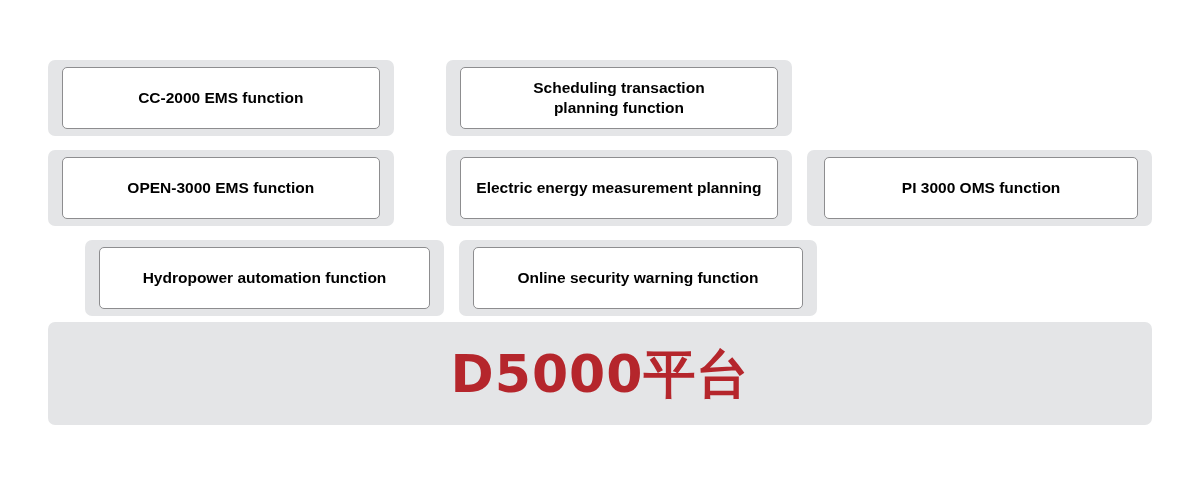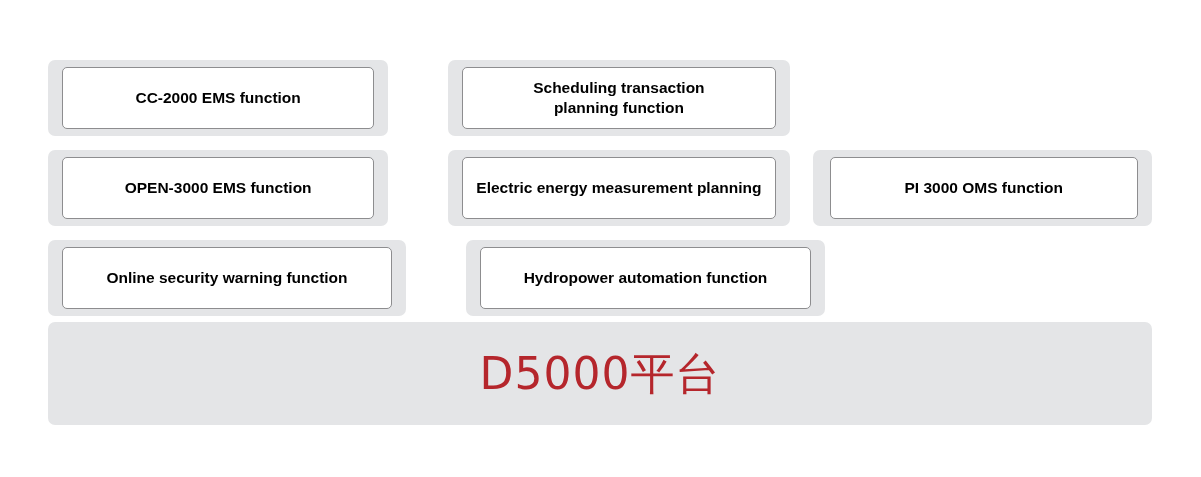--- a/index.html
+++ b/index.html
@@ -25,21 +25,21 @@
   
   .rows {
     position: absolute;
     left: 48px;
     top: 60px;
     width: 1104px;
   }
 
   .row {
     display: flex;
-    gap: 23px;
+    gap: 15px;
     margin-bottom: 14px;
   }
 
   .cell {
     background: #e4e5e7;
     border-radius: 7px;
     box-sizing: border-box;
     padding: 7px 14px;
     display: flex;
     align-items: stretch;
@@ -85,22 +85,22 @@
     background: #e4e5e7;
     border-radius: 7px;
     display: flex;
     align-items: center;
     justify-content: center;
     box-sizing: border-box;
   }
 
   .platform-title {
     color: #b5262c;
-    font-size: 44px;
-    font-weight: 400;
+    font-size: 52px;
+    font-weight: 700;
     letter-spacing: 1px;
     line-height: 1;
     font-family: "DejaVu Sans", "Liberation Sans", sans-serif;
   }
 </style>
 </head>
 <body>
 
 <div class="diagram">
 
@@ -123,25 +123,25 @@
       </div>
       <div class="cell col-2">
         <div class="box">Electric energy measurement planning</div>
       </div>
       <div class="cell col-3">
         <div class="box">PI 3000 OMS function</div>
       </div>
     </div>
 
     <div class="row">
+      <div class="cell col-2">
+        <div class="box">Hydropower automation function</div>
+      </div>
       <div class="cell col-1">
         <div class="box">Online security warning function</div>
-      </div>
-      <div class="cell col-2">
-        <div class="box">Hydropower automation function</div>
       </div>
     </div>
 
   </div>
 
   <div class="platform-bar">
     <span class="platform-title">D5000平台</span>
   </div>
 
 </div>

